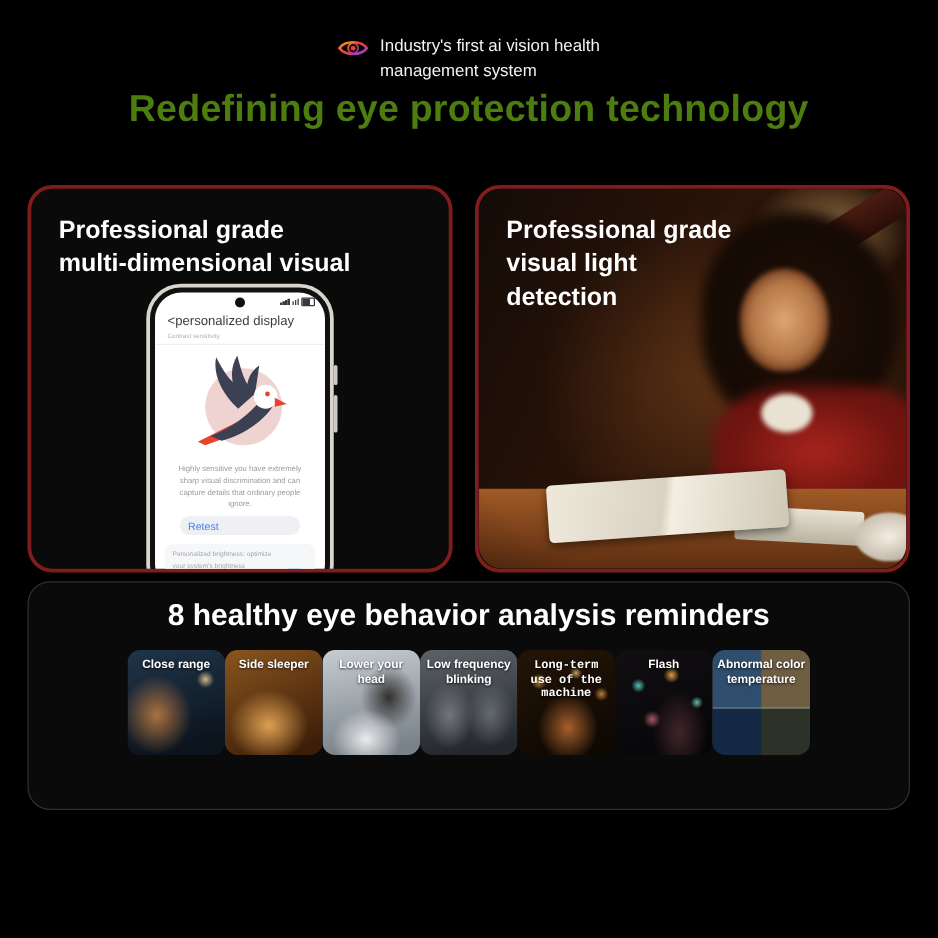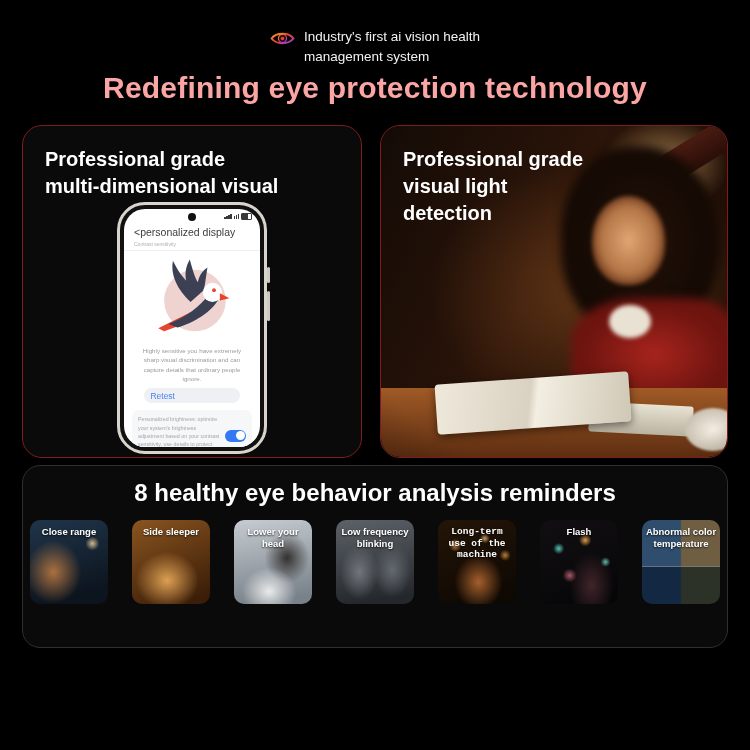--- a/index.html
+++ b/index.html
@@ -5,24 +5,24 @@
   html,body{margin:0;padding:0;}
   body{
     width:750px;height:750px;background:#000;overflow:hidden;
     font-family:"Liberation Sans", sans-serif;color:#fff;position:relative;
   }
   
   .hdr{padding-top:27px;text-align:center;}
   .tagline-row{display:flex;justify-content:center;align-items:flex-start;gap:9px;}
   .eye-icon{width:25px;height:19px;margin-top:2px;flex:0 0 auto;}
   .tagline{font-size:13.5px;line-height:1.45;color:#f2f2f2;text-align:left;}
-  h1.main-title{margin:5px 0 0 0;font-size:30px;font-weight:bold;letter-spacing:.2px;color:#fca5a5;}
+  h1.main-title{margin:5px 0 0 0;font-size:30px;font-weight:bold;letter-spacing:.2px;color:#4d7c0f;}
   
   .cards-row{display:flex;gap:18px;margin:20px 22px 0 22px;height:333px;}
-  .card{background:#0a0a0a;border:1px solid #7f1d1d;border-radius:20px;box-sizing:border-box;position:relative;overflow:hidden;}
+  .card{background:#0a0a0a;border:3px solid #7f1d1d;border-radius:20px;box-sizing:border-box;position:relative;overflow:hidden;margin-top:23px;}
   .card-left{width:340px;flex:0 0 auto;}
   .card-right{flex:1;}
   .card-title{font-size:20px;font-weight:bold;line-height:1.35;padding:20px 0 0 22px;position:relative;z-index:5;}
   
   .phone{width:150px;height:252px;margin:2px auto 0 auto;position:relative;
     background:#111;border:3px solid #d9d5cd;border-radius:28px;padding:4px;box-sizing:border-box;}
   .side-btn{position:absolute;right:-6px;width:3px;background:#cfcbc4;border-radius:2px;}
   .side-btn.b1{top:62px;height:16px;}
   .side-btn.b2{top:86px;height:30px;}
   .screen{background:#fff;border-radius:21px;width:100%;height:100%;box-sizing:border-box;position:relative;overflow:hidden;color:#444;}
@@ -60,21 +60,21 @@
     background:linear-gradient(#4a1c12,#2a0e08);}
   .ph-desk{left:0;right:0;bottom:0;height:21%;background:linear-gradient(#a05a26,#5e2e11);}
   .ph-book{left:16%;bottom:9%;width:56%;height:15%;border-radius:4px;transform:rotate(-4deg);
     background:linear-gradient(100deg,#efe9dc 0%,#d9d2c2 48%,#f3eee2 52%,#cfc8b6 100%);box-shadow:0 3px 8px rgba(0,0,0,.5);}
   .ph-book2{left:60%;bottom:7%;width:30%;height:9%;border-radius:3px;transform:rotate(3deg);background:linear-gradient(#e8e2d2,#b9b2a0);}
   .ph-lampbase{right:-4%;bottom:2%;width:16%;height:13%;border-radius:50%;background:radial-gradient(closest-side,#f4ede2,#c9c0b0);filter:blur(1px);}
   .ph-vignette{inset:0;background:radial-gradient(120% 110% at 55% 45%, rgba(0,0,0,0) 55%, rgba(0,0,0,.65) 100%);}
   
   .bottom-card{margin:7px 22px 0 22px;height:183px;background:#0a0a0a;border:1px solid #2f2f2f;border-radius:18px;box-sizing:border-box;}
   .bottom-title{text-align:center;font-size:24px;font-weight:bold;margin-top:13px;}
-  .tiles{display:flex;justify-content:center;gap:24px;margin-top:13px;padding:0 16px;}
+  .tiles{display:flex;justify-content:center;gap:0;margin-top:13px;padding:0 16px;}
   .tile{width:78px;height:84px;border-radius:10px;position:relative;overflow:hidden;flex:0 0 auto;}
   .tile-label{position:relative;z-index:3;display:block;text-align:center;font-size:9.5px;line-height:1.2;font-weight:bold;
     color:#fff;padding:6px 3px 0 3px;text-shadow:0 1px 2px rgba(0,0,0,.8);}
   .t1{background:radial-gradient(40px 45px at 30% 62%,rgba(220,140,70,.75),rgba(220,140,70,0) 70%),
        radial-gradient(10px 10px at 80% 28%,rgba(255,220,160,.8),rgba(255,220,160,0) 70%),
        linear-gradient(165deg,#20354a,#0c141e 85%);}
   .t2{background:radial-gradient(42px 38px at 45% 72%,rgba(245,180,95,.85),rgba(245,180,95,0) 75%),
        linear-gradient(155deg,#8a5520,#3c1e08 90%);}
   .t3{background:radial-gradient(34px 30px at 45% 85%,rgba(245,245,245,.9),rgba(245,245,245,0) 80%),
        radial-gradient(30px 34px at 68% 45%,rgba(40,36,34,.9),rgba(40,36,34,0) 75%),

